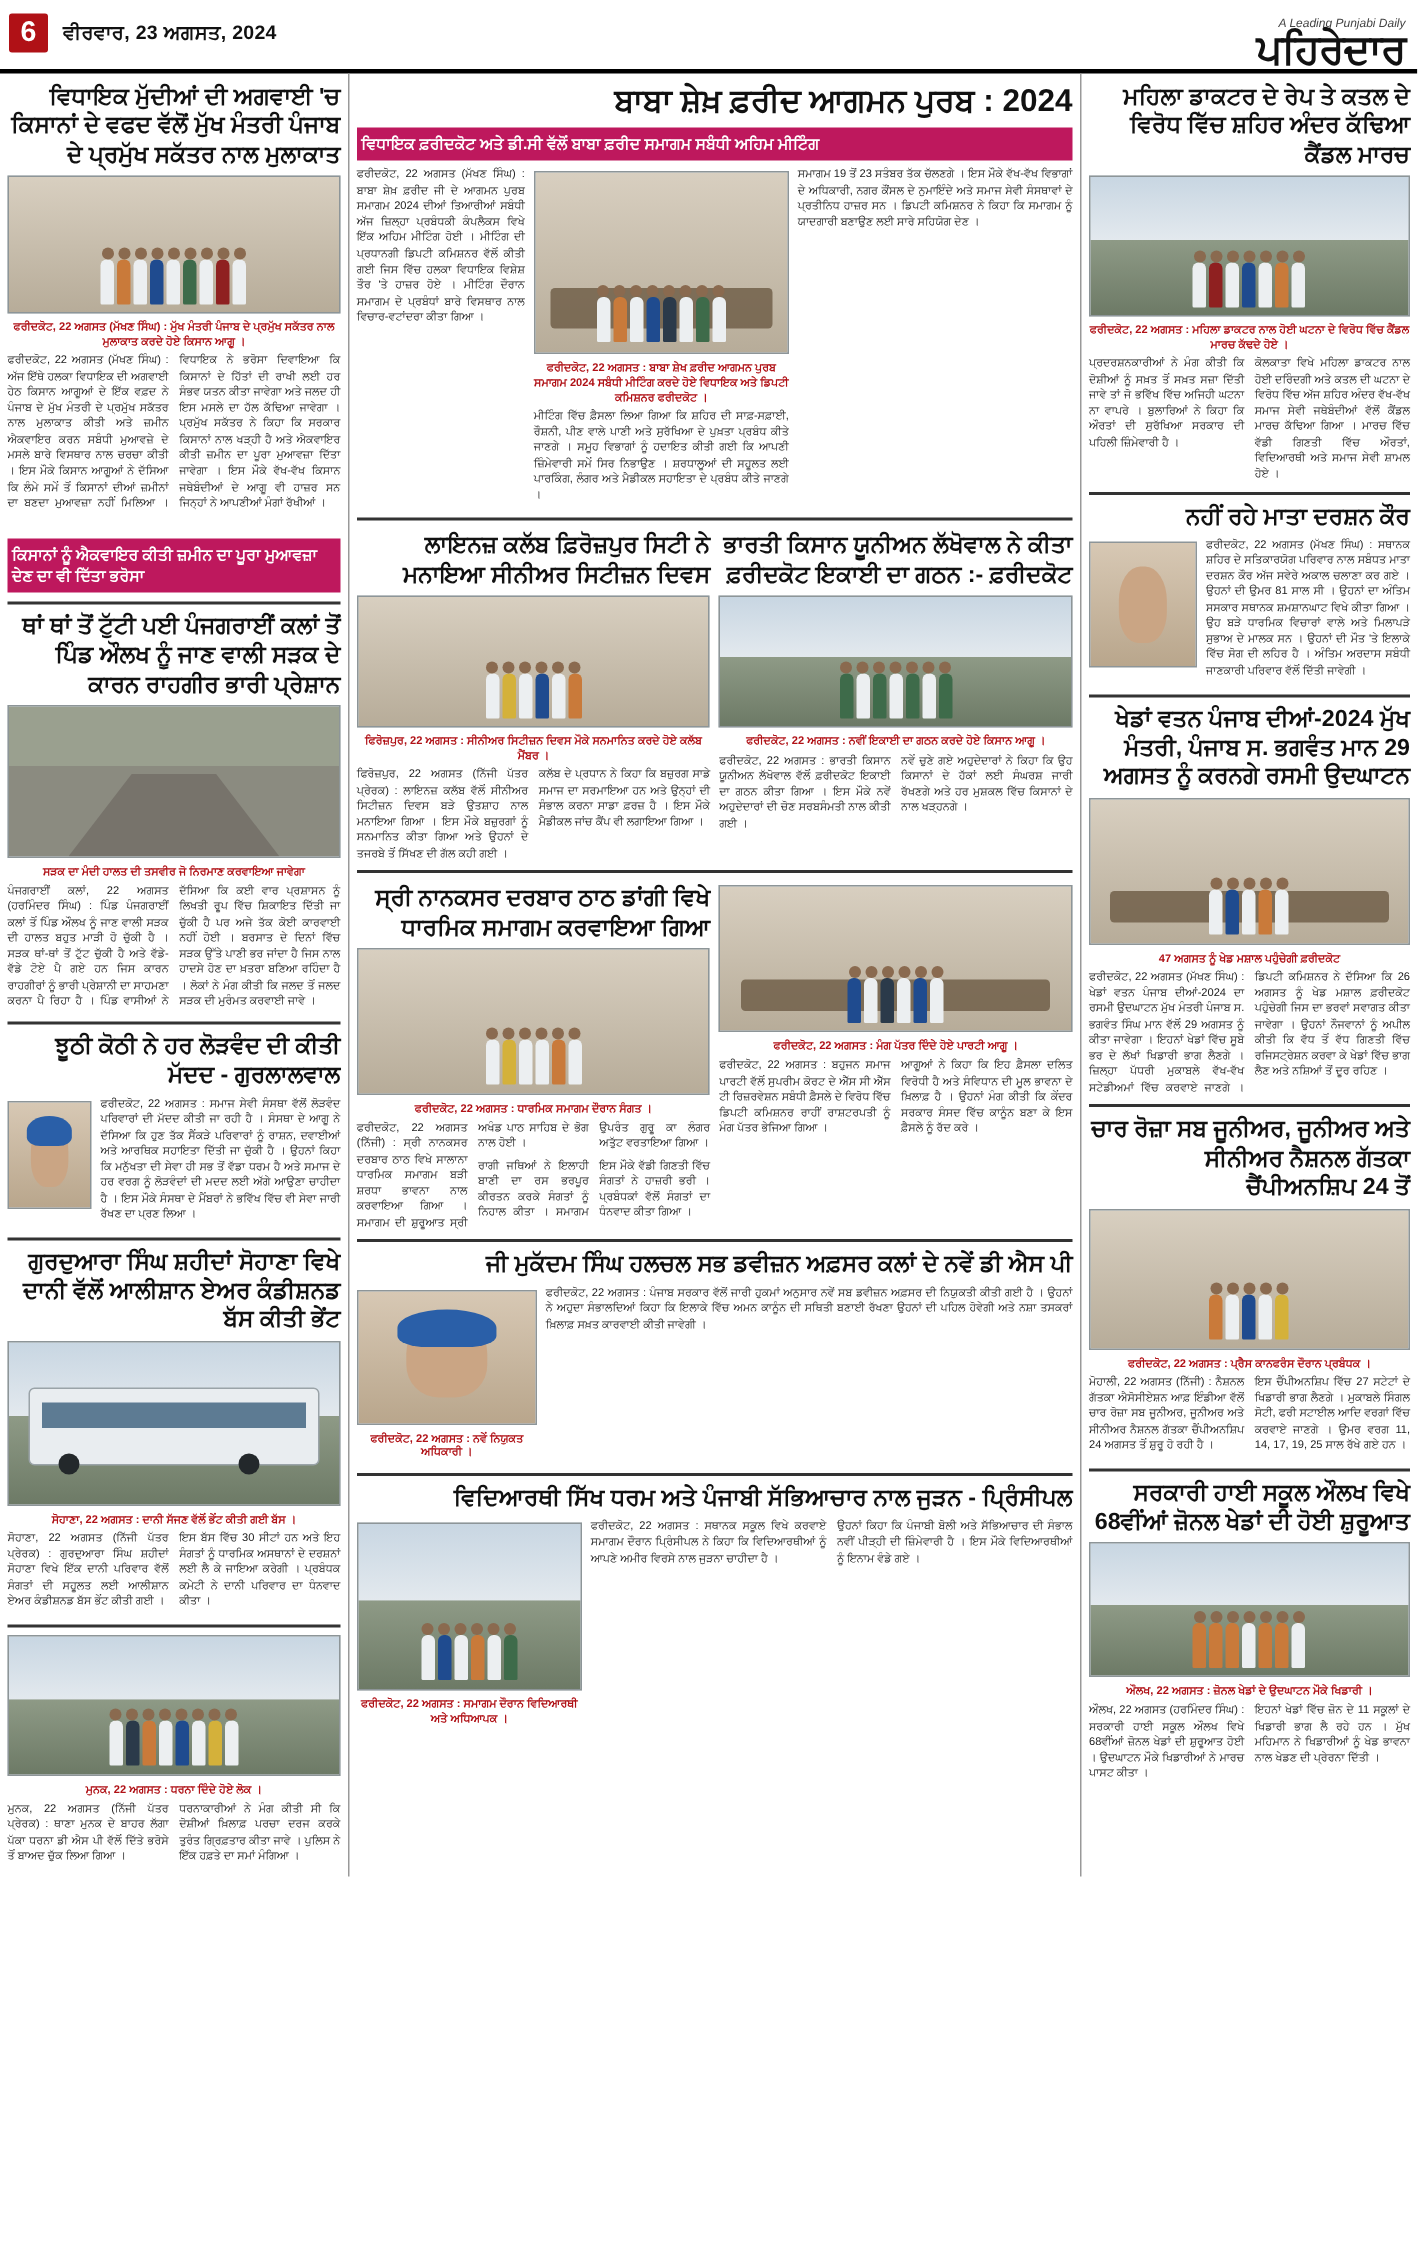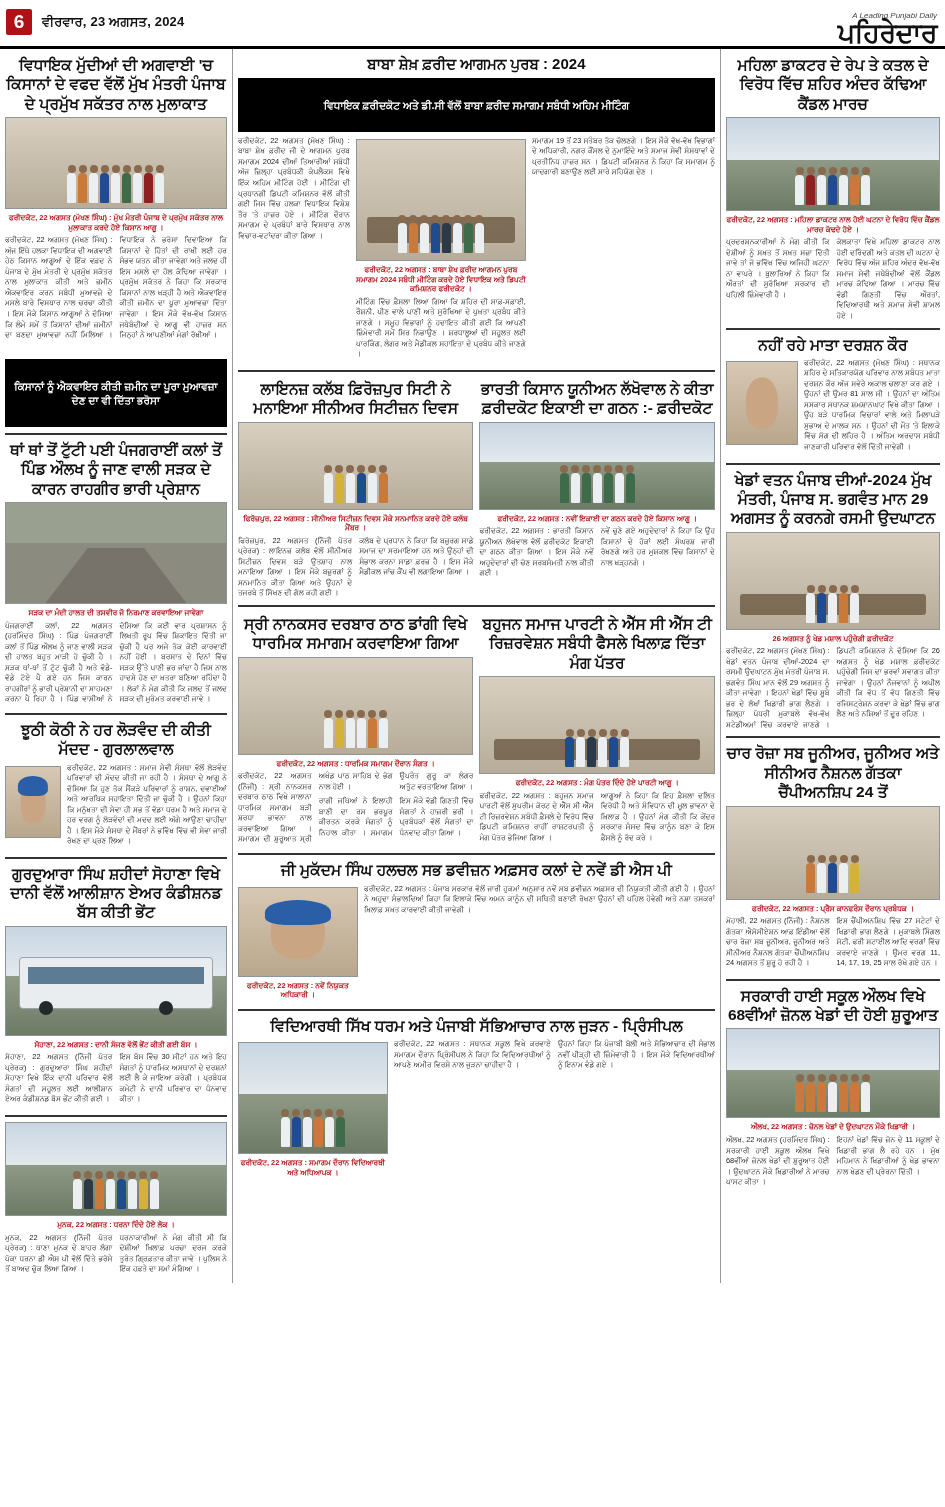--- a/index.html
+++ b/index.html
@@ -22,24 +22,24 @@
   .brand-sub{font-size:8px;color:#444;font-style:italic;margin-top:14px;}
 
   
   .cols{display:flex;gap:0;padding:0;}
   .col{padding:4px 5px;}
   .colA{width:226px;border-right:1px solid #999;}
   .colB{width:486px;border-right:1px solid #999;}
   .colC{width:218px;}
   .hr-d{border:0;border-top:2px solid #333;margin:6px 0 5px;}
 
-  h2.head{font-size:15.5px;line-height:1.25;font-weight:bold;text-align:center;margin:2px 0 4px;}
-  h2.head.big{font-size:15px;}
-  .subhead{background:#000000;color:#fff;font-size:10.5px;font-weight:bold;
-    text-align:center;padding:20px 3px;line-height:1.35;margin:3px 0 4px;}
+  h2.head{font-size:15.5px;line-height:1.25;font-weight:bold;text-align:right;margin:2px 0 4px;}
+  h2.head.big{font-size:21px;}
+  .subhead{background:#be185d;color:#fff;font-size:10.5px;font-weight:bold;
+    padding:4px 3px;line-height:1.35;margin:3px 0 4px;}
   .caption{font-size:7.4px;line-height:1.3;text-align:center;color:#333;margin:2px 0 3px;}
   .caption.red{color:#b01116;font-weight:bold;}
 
   .body{font-size:7.4px;line-height:1.42;text-align:justify;color:#1a1a1a;
     -webkit-hyphens:auto;hyphens:auto;}
   .cols2{column-count:2;column-gap:7px;}
   .cols3{column-count:3;column-gap:7px;}
   .cols2 p,.cols3 p,.cols4 p,.cols5 p{margin:0 0 4px;}
   .body p{margin:0 0 4px;}
 
@@ -296,21 +296,20 @@
           </div>
           <div class="caption red">ਫਰੀਦਕੋਟ, 22 ਅਗਸਤ : ਧਾਰਮਿਕ ਸਮਾਗਮ ਦੌਰਾਨ ਸੰਗਤ ।</div>
           <div class="body cols3">
             <p>ਫਰੀਦਕੋਟ, 22 ਅਗਸਤ (ਨਿੱਜੀ) : ਸ੍ਰੀ ਨਾਨਕਸਰ ਦਰਬਾਰ ਠਾਠ ਵਿਖੇ ਸਾਲਾਨਾ ਧਾਰਮਿਕ ਸਮਾਗਮ ਬੜੀ ਸ਼ਰਧਾ ਭਾਵਨਾ ਨਾਲ ਕਰਵਾਇਆ ਗਿਆ । ਸਮਾਗਮ ਦੀ ਸ਼ੁਰੂਆਤ ਸ੍ਰੀ ਅਖੰਡ ਪਾਠ ਸਾਹਿਬ ਦੇ ਭੋਗ ਨਾਲ ਹੋਈ ।</p>
             <p>ਰਾਗੀ ਜਥਿਆਂ ਨੇ ਇਲਾਹੀ ਬਾਣੀ ਦਾ ਰਸ ਭਰਪੂਰ ਕੀਰਤਨ ਕਰਕੇ ਸੰਗਤਾਂ ਨੂੰ ਨਿਹਾਲ ਕੀਤਾ । ਸਮਾਗਮ ਉਪਰੰਤ ਗੁਰੂ ਕਾ ਲੰਗਰ ਅਤੁੱਟ ਵਰਤਾਇਆ ਗਿਆ ।</p>
             <p>ਇਸ ਮੌਕੇ ਵੱਡੀ ਗਿਣਤੀ ਵਿੱਚ ਸੰਗਤਾਂ ਨੇ ਹਾਜ਼ਰੀ ਭਰੀ । ਪ੍ਰਬੰਧਕਾਂ ਵੱਲੋਂ ਸੰਗਤਾਂ ਦਾ ਧੰਨਵਾਦ ਕੀਤਾ ਗਿਆ ।</p>
           </div>
         </div>
 
         <div>
-          <h2 class="head">ਬਹੁਜਨ ਸਮਾਜ ਪਾਰਟੀ ਨੇ ਐੱਸ ਸੀ ਐੱਸ ਟੀ ਰਿਜ਼ਰਵੇਸ਼ਨ ਸਬੰਧੀ ਫੈਸਲੇ ਖਿਲਾਫ਼ ਦਿੱਤਾ ਮੰਗ ਪੱਤਰ</h2>
           <div class="ph fig" style="height:96px">
             <div class="room"></div>
               <div class="tbl"></div>
             <div class="ppl">
               <span class="p1 b"></span>
                 <span class="p1 w"></span>
                 <span class="p1"></span>
               <span class="p1 w"></span>
                 <span class="p1 b"></span>
                 <span class="p1 w"></span>
@@ -418,21 +417,21 @@
           <div class="room"></div>
             <div class="tbl"></div>
           <div class="ppl">
             <span class="p1 w"></span>
               <span class="p1 b"></span>
               <span class="p1 w"></span>
             <span class="p1 o"></span>
               <span class="p1 w"></span>
           </div>
         </div>
-        <div class="caption red">26 ਅਗਸਤ ਨੂੰ ਖੇਡ ਮਸ਼ਾਲ ਪਹੁੰਚੇਗੀ ਫ਼ਰੀਦਕੋਟ</div>
+        <div class="caption red">47 ਅਗਸਤ ਨੂੰ ਖੇਡ ਮਸ਼ਾਲ ਪਹੁੰਚੇਗੀ ਫ਼ਰੀਦਕੋਟ</div>
         <div class="body cols2">
           <p>ਫਰੀਦਕੋਟ, 22 ਅਗਸਤ (ਮੱਖਣ ਸਿੰਘ) : ਖੇਡਾਂ ਵਤਨ ਪੰਜਾਬ ਦੀਆਂ-2024 ਦਾ ਰਸਮੀ ਉਦਘਾਟਨ ਮੁੱਖ ਮੰਤਰੀ ਪੰਜਾਬ ਸ. ਭਗਵੰਤ ਸਿੰਘ ਮਾਨ ਵੱਲੋਂ 29 ਅਗਸਤ ਨੂੰ ਕੀਤਾ ਜਾਵੇਗਾ । ਇਹਨਾਂ ਖੇਡਾਂ ਵਿੱਚ ਸੂਬੇ ਭਰ ਦੇ ਲੱਖਾਂ ਖਿਡਾਰੀ ਭਾਗ ਲੈਣਗੇ । ਜ਼ਿਲ੍ਹਾ ਪੱਧਰੀ ਮੁਕਾਬਲੇ ਵੱਖ-ਵੱਖ ਸਟੇਡੀਅਮਾਂ ਵਿੱਚ ਕਰਵਾਏ ਜਾਣਗੇ । ਡਿਪਟੀ ਕਮਿਸ਼ਨਰ ਨੇ ਦੱਸਿਆ ਕਿ 26 ਅਗਸਤ ਨੂੰ ਖੇਡ ਮਸ਼ਾਲ ਫ਼ਰੀਦਕੋਟ ਪਹੁੰਚੇਗੀ ਜਿਸ ਦਾ ਭਰਵਾਂ ਸਵਾਗਤ ਕੀਤਾ ਜਾਵੇਗਾ । ਉਹਨਾਂ ਨੌਜਵਾਨਾਂ ਨੂੰ ਅਪੀਲ ਕੀਤੀ ਕਿ ਵੱਧ ਤੋਂ ਵੱਧ ਗਿਣਤੀ ਵਿੱਚ ਰਜਿਸਟ੍ਰੇਸ਼ਨ ਕਰਵਾ ਕੇ ਖੇਡਾਂ ਵਿੱਚ ਭਾਗ ਲੈਣ ਅਤੇ ਨਸ਼ਿਆਂ ਤੋਂ ਦੂਰ ਰਹਿਣ ।</p>
         </div>
       </div>
 
       <hr class="hr-d">
 
       <div>
         <h2 class="head">ਚਾਰ ਰੋਜ਼ਾ ਸਬ ਜੂਨੀਅਰ, ਜੂਨੀਅਰ ਅਤੇ ਸੀਨੀਅਰ ਨੈਸ਼ਨਲ ਗੱਤਕਾ ਚੈਂਪੀਅਨਸ਼ਿਪ 24 ਤੋਂ</h2>
         <div class="ph fig" style="height:92px">

